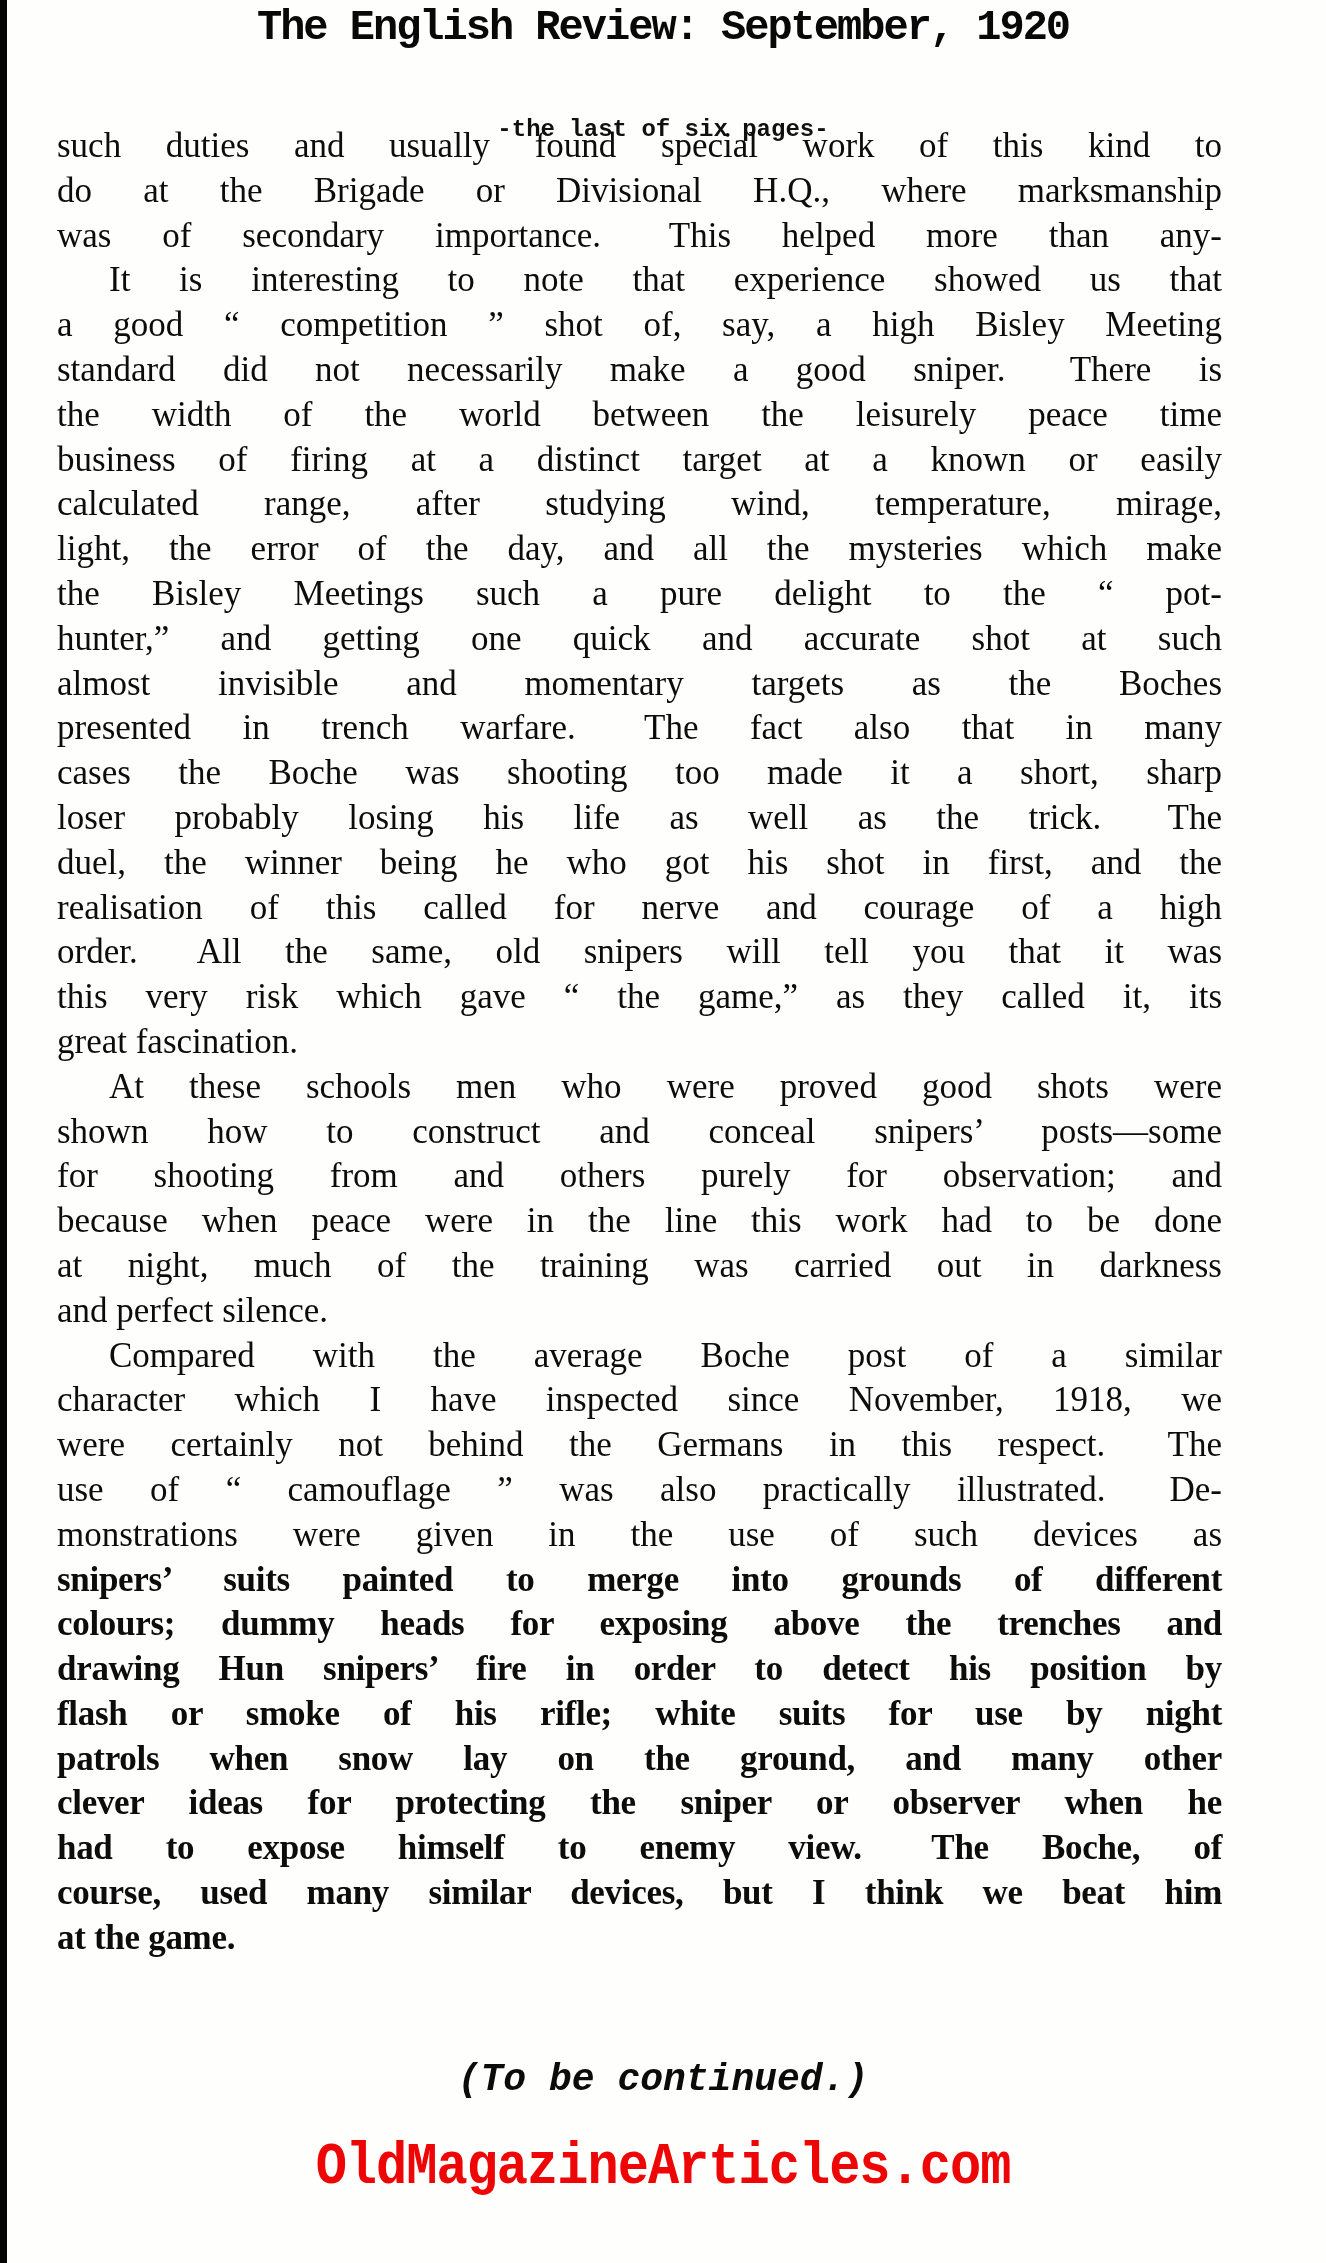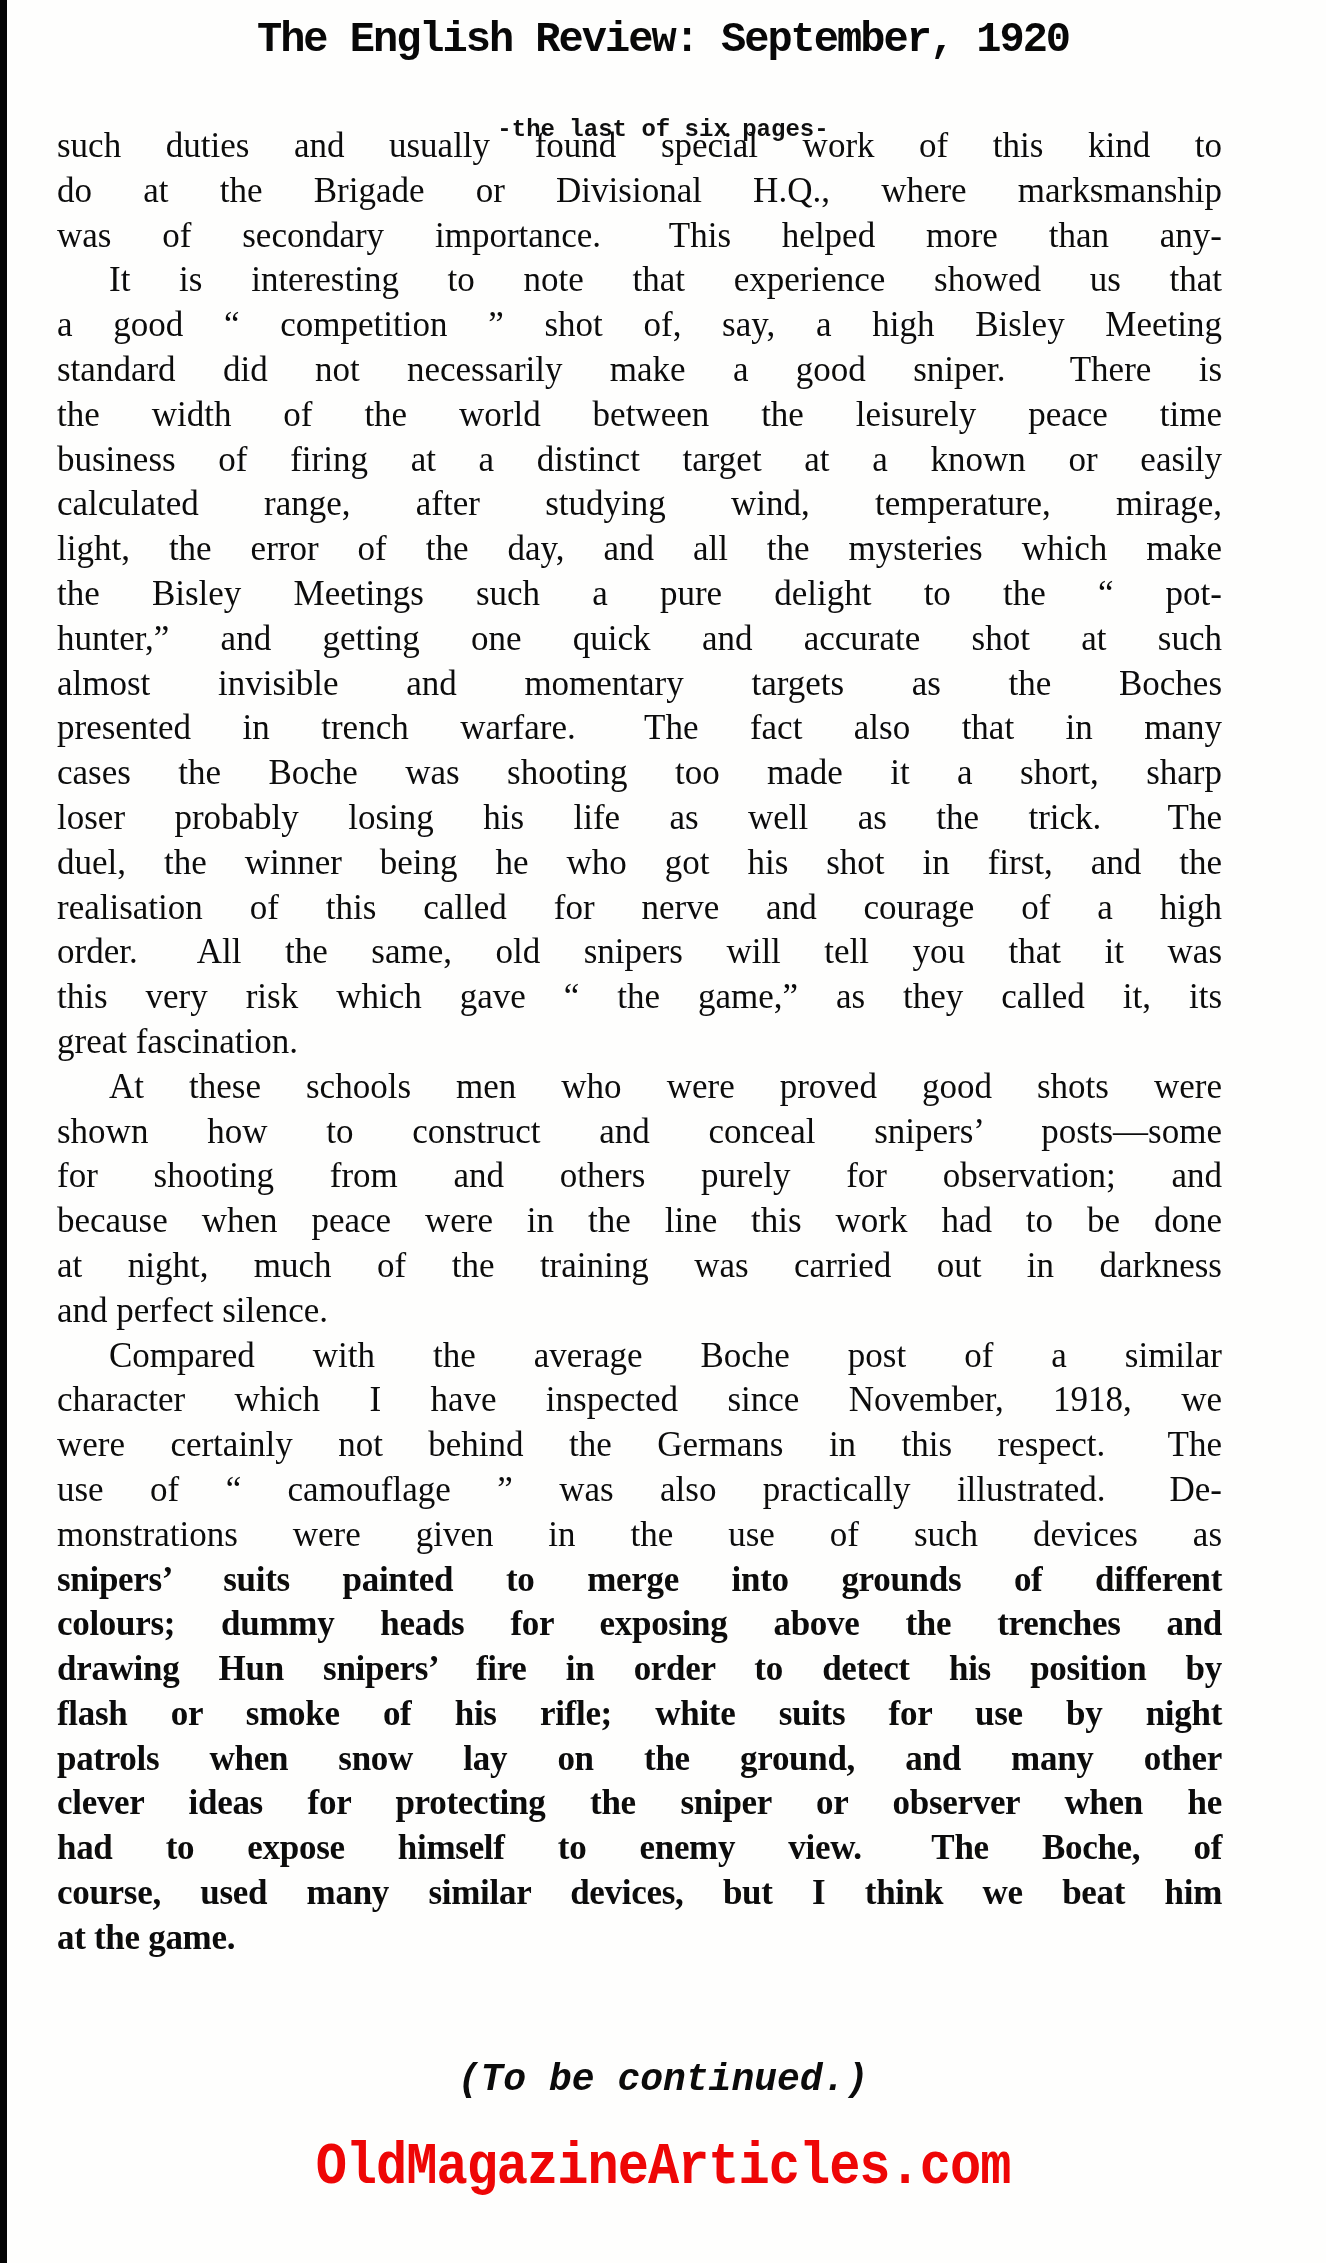--- a/index.html
+++ b/index.html
@@ -16,21 +16,21 @@
     overflow: hidden;
   }
   .scan-edge-left {
     position: absolute;
     left: 0; top: 0;
     width: 7px; height: 100%;
     background: #050505;
   }
   .masthead {
     position: absolute;
-    top: 16px; left: 0;
+    top: 4px; left: 0;
     width: 100%;
     text-align: center;
     font-family: "Liberation Mono", monospace;
     font-weight: bold;
     font-size: 42px;
     letter-spacing: -2px;
     color: #080808;
     white-space: nowrap;
   }
   .pagenote {

